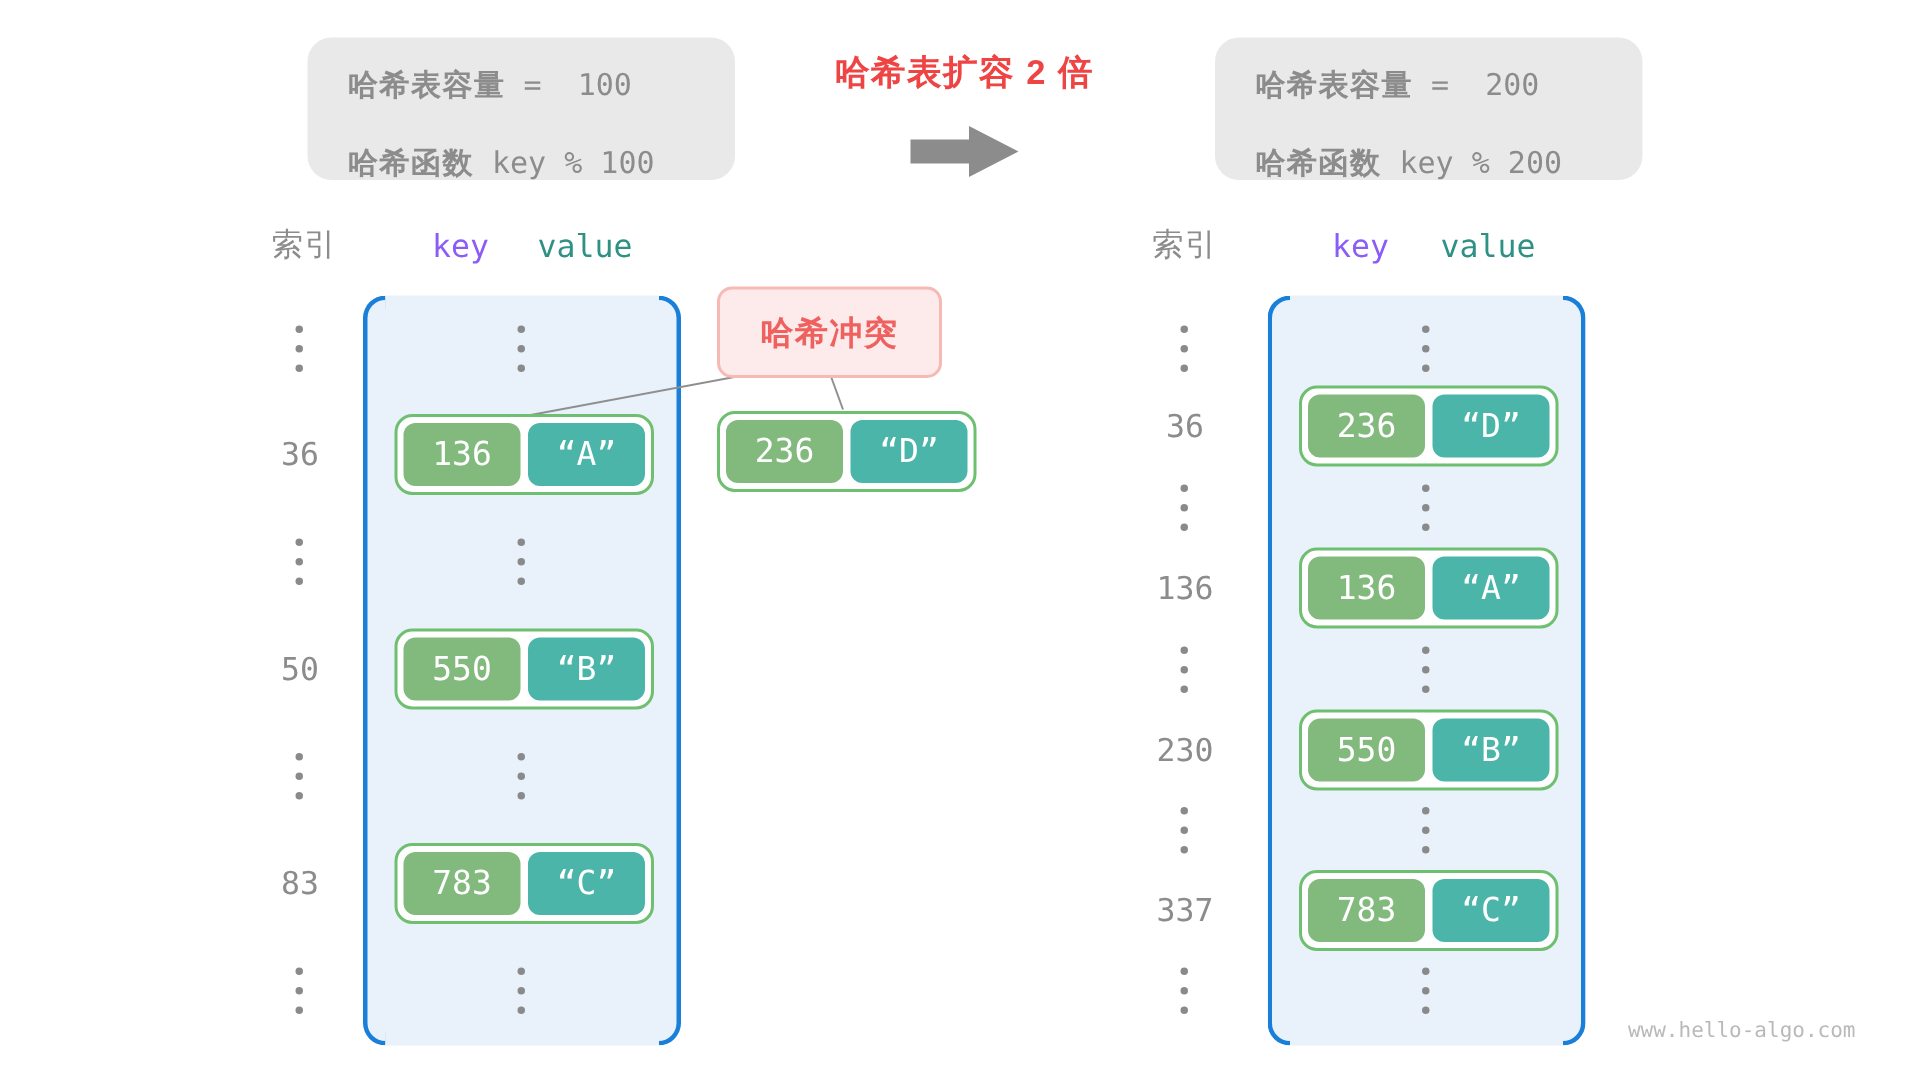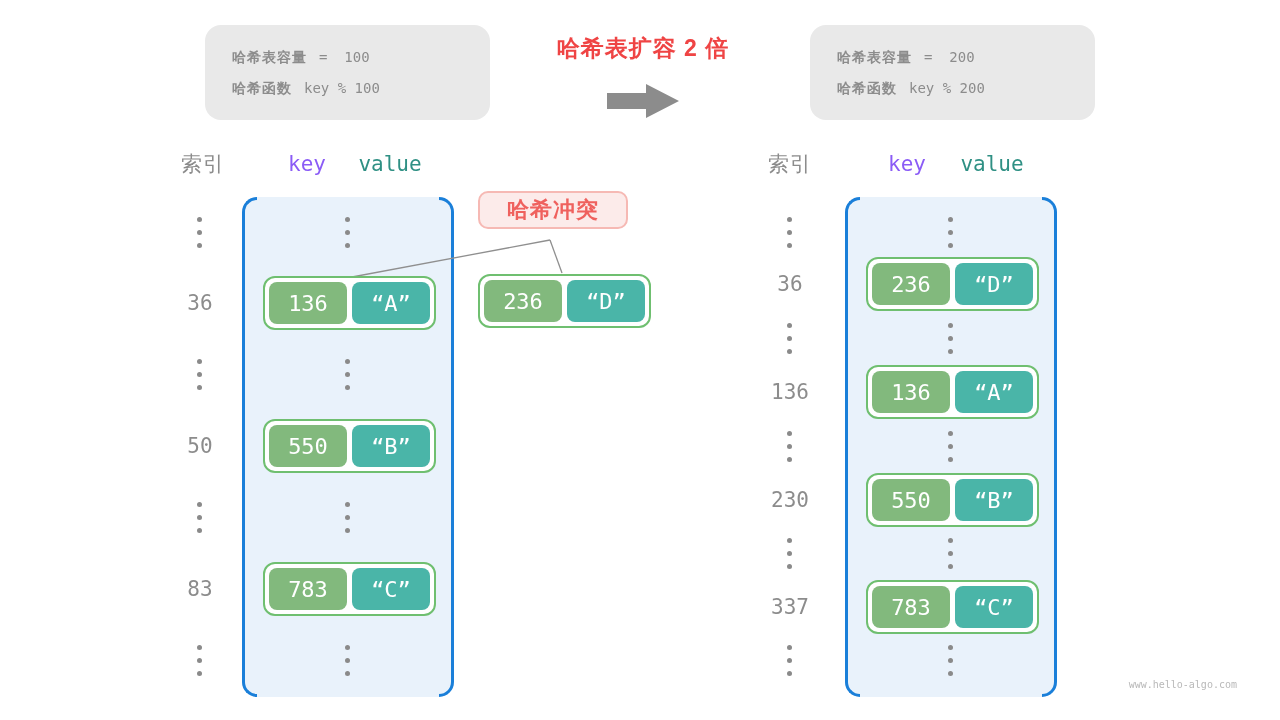--- a/index.html
+++ b/index.html
@@ -3,21 +3,21 @@
 <meta charset="utf-8">
 <style>
   * { margin:0; padding:0; box-sizing:border-box; }
   html,body { width:1280px; height:720px; background:#ffffff; overflow:hidden;
               font-family:"Liberation Sans", sans-serif; position:relative; }
 
   
   .infobox { position:absolute; width:285px; height:95px; background:#e9e9e9;
              border-radius:16px; color:#8c8c8c; display:flex; flex-direction:column;
              justify-content:center; gap:7px; padding:0 27px; }
-  .infoline { display:flex; align-items:baseline; gap:12px; font-size:14px; line-height:24px; }
+  .infoline { display:flex; align-items:baseline; gap:12px; font-size:20px; line-height:24px;margin-top:20px; }
   .info-label { font-weight:bold; letter-spacing:1px; }
   .info-value { font-family:"DejaVu Sans Mono", monospace; white-space:pre; }
 
   
   .title { position:absolute; left:527px; top:33px; width:232px; text-align:center;
            font-size:23px; font-weight:bold; color:#ef4444; letter-spacing:1px; }
 
   
   .hdr { position:absolute; top:150px; font-size:21px; line-height:28px; text-align:center; }
   .hdr-index { color:#8c8c8c; width:80px; letter-spacing:1px; }
@@ -45,30 +45,30 @@
   
   .idxnum { position:absolute; width:70px; text-align:center; color:#8c8c8c;
             font-family:"DejaVu Sans Mono", monospace; font-size:21px; line-height:28px; }
 
   
   .vdots { position:absolute; width:5px; height:31px; display:flex;
            flex-direction:column; justify-content:space-between; }
   .vdots i { width:5px; height:5px; border-radius:50%; background:#8a8a8a; }
 
   
-  .collision-label { position:absolute; left:478px; top:191px; width:150px; height:38px;
+  .collision-label { position:absolute; left:478px; top:191px; width:150px; height:61px;
                      background:#fcebea; border:2px solid #f6b9b4; border-radius:10px;
                      color:#ef615e; font-weight:bold; font-size:22px; letter-spacing:1px;
                      display:flex; align-items:center; justify-content:center; z-index:3; }
 
   .overlay { position:absolute; left:0; top:0; width:1280px; height:720px;
              z-index:2; pointer-events:none; }
 
   .watermark { position:absolute; left:1047px; top:679px; width:190px; text-align:right;
-               color:#b9b9b9; font-family:"DejaVu Sans Mono", monospace; font-size:10px; z-index:4; }
+               color:#b9b9b9; font-family:"DejaVu Sans Mono", monospace; font-size:14px; z-index:4; }
 </style>
 </head>
 <body>
 
 <svg class="overlay" viewBox="0 0 1280 720">
   <polygon points="607,93 646,93 646,84 679,101 646,118 646,109 607,109" fill="#8c8c8c"></polygon>
   <line x1="550" y1="240" x2="352" y2="277" stroke="#8f8f8f" stroke-width="1.3"></line>
   <line x1="550" y1="240" x2="562" y2="273" stroke="#8f8f8f" stroke-width="1.3"></line>
 </svg>
 

